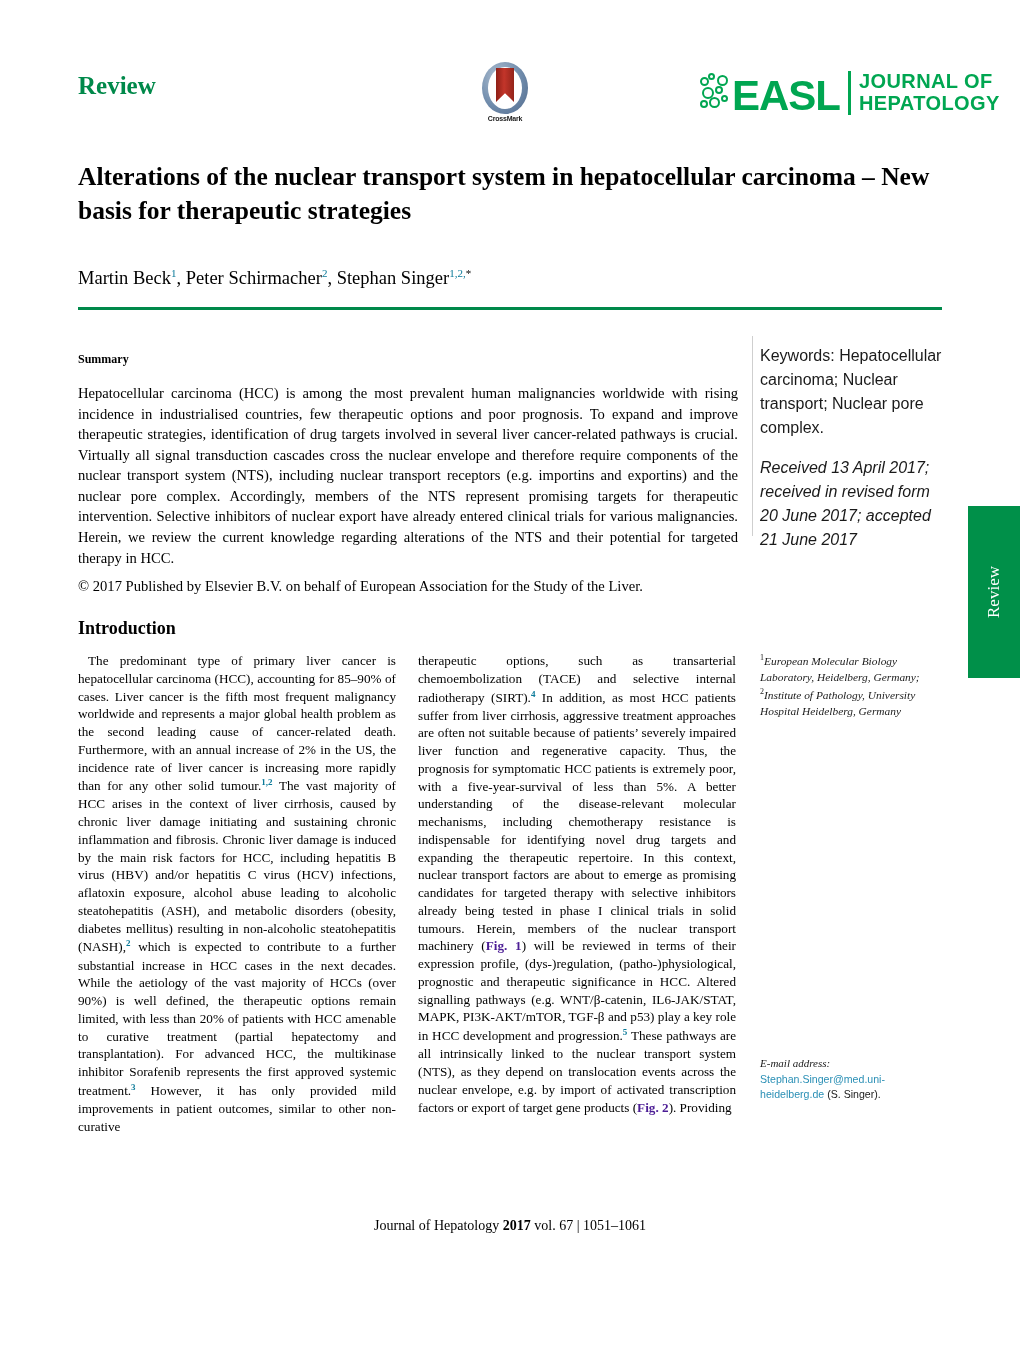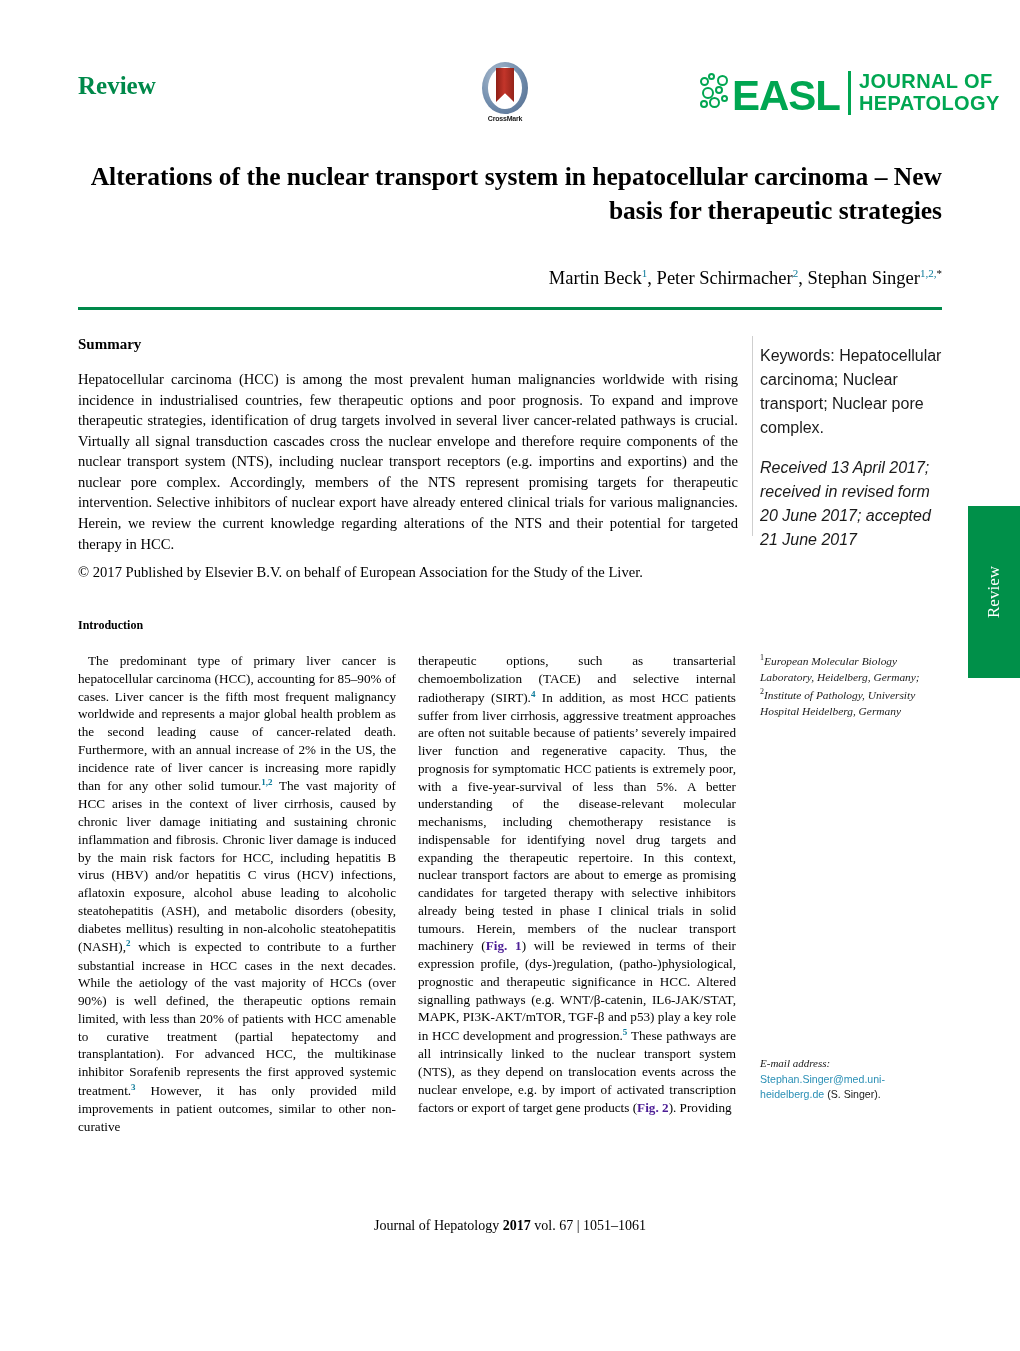--- a/index.html
+++ b/index.html
@@ -114,21 +114,21 @@
     color: #00a651;
     line-height: 1.08;
     letter-spacing: 0.4px;
   }
 
   
   .title-block {
     position: absolute;
     left: 78px; top: 160px;
     width: 864px;
-    text-align: right;
+    text-align: left;
   }
   .paper-title {
     font-family: "Liberation Serif", serif;
     font-weight: bold;
     font-size: 25.5px;
     line-height: 1.32;
     margin: 0;
     color: #000;
   }
   .authors {
@@ -148,23 +148,23 @@
   }
 
   
   .summary {
     position: absolute;
     left: 78px; top: 336px;
     width: 660px;
   }
   .summary h2 {
     font-family: "Liberation Serif", serif;
-    font-size: 15px;
-    font-weight: bold;
-    margin: 0 0 16px 0;
+    font-size: 12px;
+    font-weight: bold;
+    margin: 16px 0 16px 0;
   }
   .summary p {
     font-family: "Liberation Serif", serif;
     font-size: 14.6px;
     line-height: 1.41;
     text-align: justify;
     margin: 0;
     -webkit-hyphens: none; hyphens: none;
   }
   .summary p.copyright {
@@ -236,21 +236,21 @@
     color: #ffffff;
     font-family: "Liberation Serif", serif;
     font-size: 17px;
   }
 
   
   .intro-head {
     position: absolute;
     left: 78px; top: 618px;
     font-family: "Liberation Serif", serif;
-    font-size: 12px;
+    font-size: 18px;
     font-weight: bold;
   }
   .col {
     position: absolute;
     width: 318px;
     font-family: "Liberation Serif", serif;
     font-size: 13.2px;
     line-height: 1.345;
     text-align: justify;
     color: #000;

